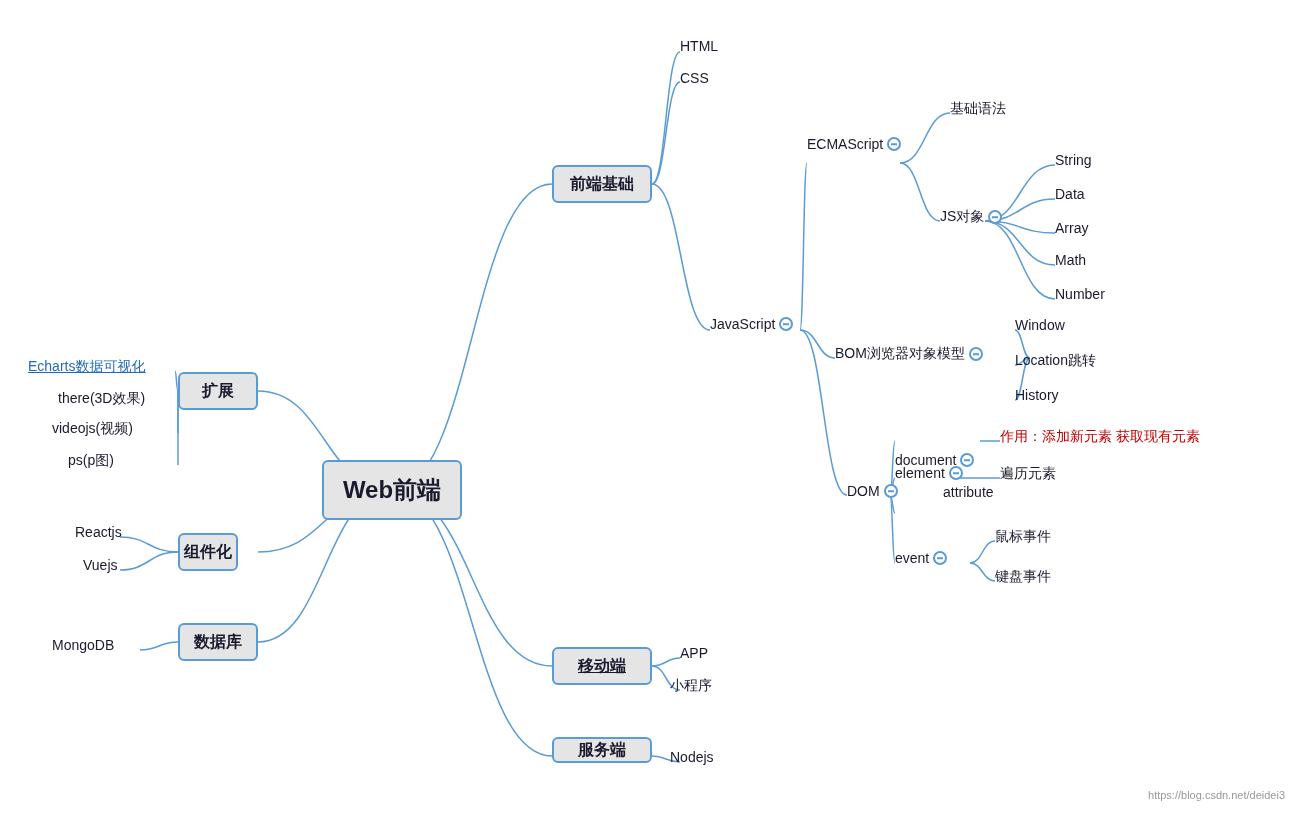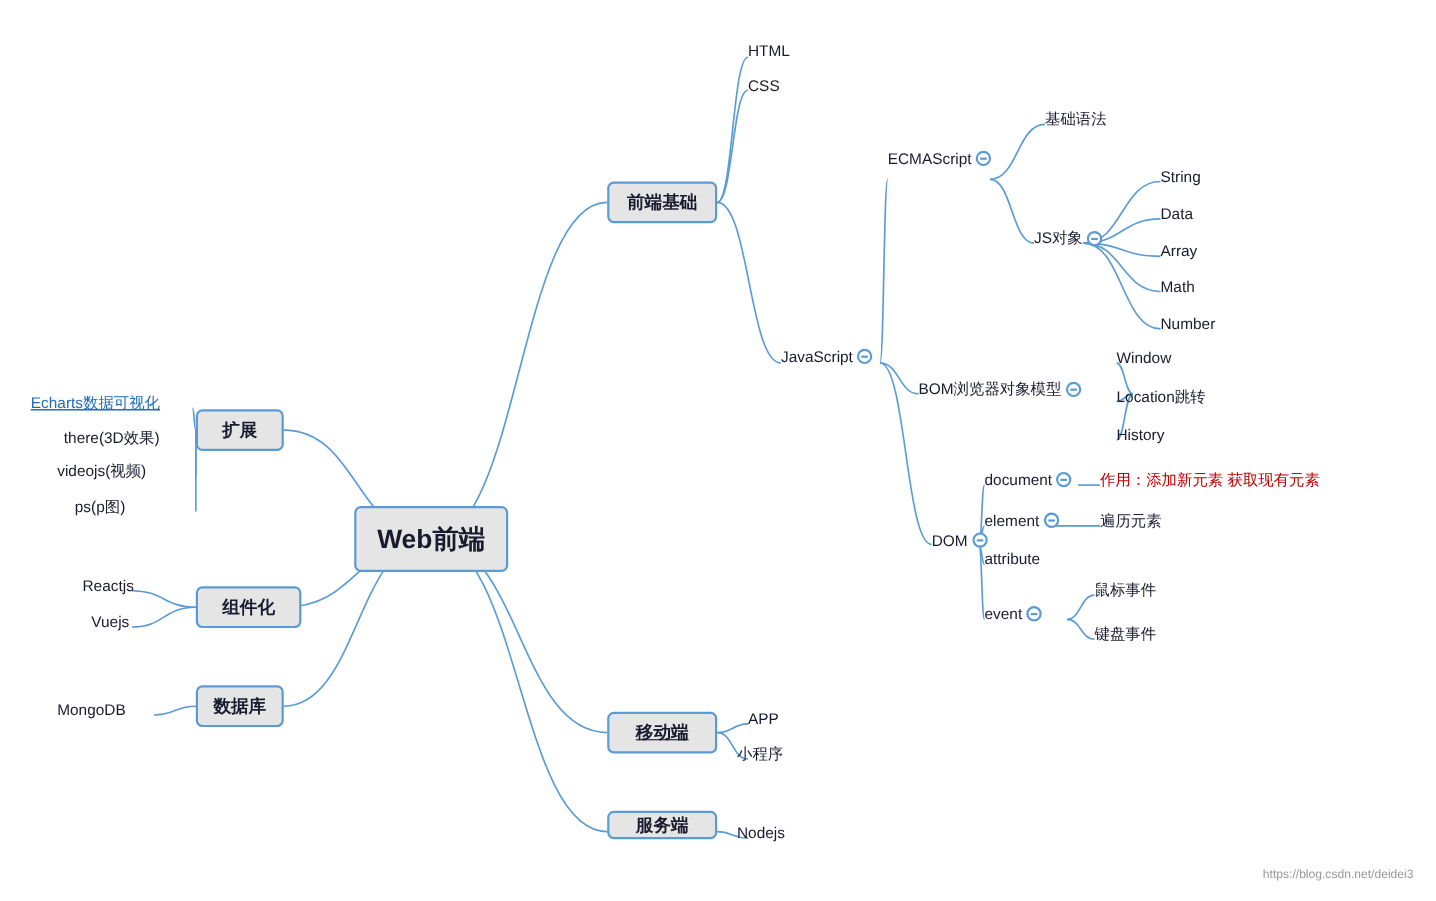--- a/index.html
+++ b/index.html
@@ -129,21 +129,21 @@
 </div>
 
 <div class="node-box" style="left:552px; top:737px; width:100px; height:26px; font-size:16px;">
   <span>服务端</span>
 </div>
 
 <div class="node-box" style="left:178px; top:372px; width:80px; height:38px; font-size:16px;">
   <span>扩展</span>
 </div>
 
-<div class="node-box" style="left:178px; top:533px; width:96px; height:38px; font-size:16px;">
+<div class="node-box" style="left:178px; top:533px; width:60px; height:38px; font-size:16px;">
   <span>组件化</span>
 </div>
 
 <div class="node-box" style="left:178px; top:623px; width:80px; height:38px; font-size:16px;">
   <span>数据库</span>
 </div>
 
 <div class="node-label" style="left:680px; top:38px;">
   <span>HTML</span>
 </div>
@@ -190,35 +190,35 @@
 <div class="node-label" style="left:1015px; top:352px;">
   <span>Location跳转</span>
 </div>
 <div class="node-label" style="left:1015px; top:387px;">
   <span>History</span>
 </div>
 <div class="node-label" style="left:847px; top:483px;">
   <span>DOM</span>
   <span class="circle-btn"></span>
 </div>
-<div class="node-label" style="left:895px; top:428px;">
+<div class="node-label" style="left:895px; top:452px;">
   <span>document</span>
   <span class="circle-btn"></span>
 </div>
 <div class="node-label red-text" style="left:1000px; top:428px;">
   <span>作用：添加新元素 获取现有元素</span>
 </div>
 <div class="node-label" style="left:895px; top:465px;">
   <span>element</span>
   <span class="circle-btn"></span>
 </div>
 <div class="node-label" style="left:1000px; top:465px;">
   <span>遍历元素</span>
 </div>
-<div class="node-label" style="left:895px; top:500px;">
+<div class="node-label" style="left:895px; top:484px;padding-left:48px;">
   <span>attribute</span>
 </div>
 <div class="node-label" style="left:895px; top:550px;">
   <span>event</span>
   <span class="circle-btn"></span>
 </div>
 <div class="node-label" style="left:995px; top:528px;">
   <span>鼠标事件</span>
 </div>
 <div class="node-label" style="left:995px; top:568px;">

